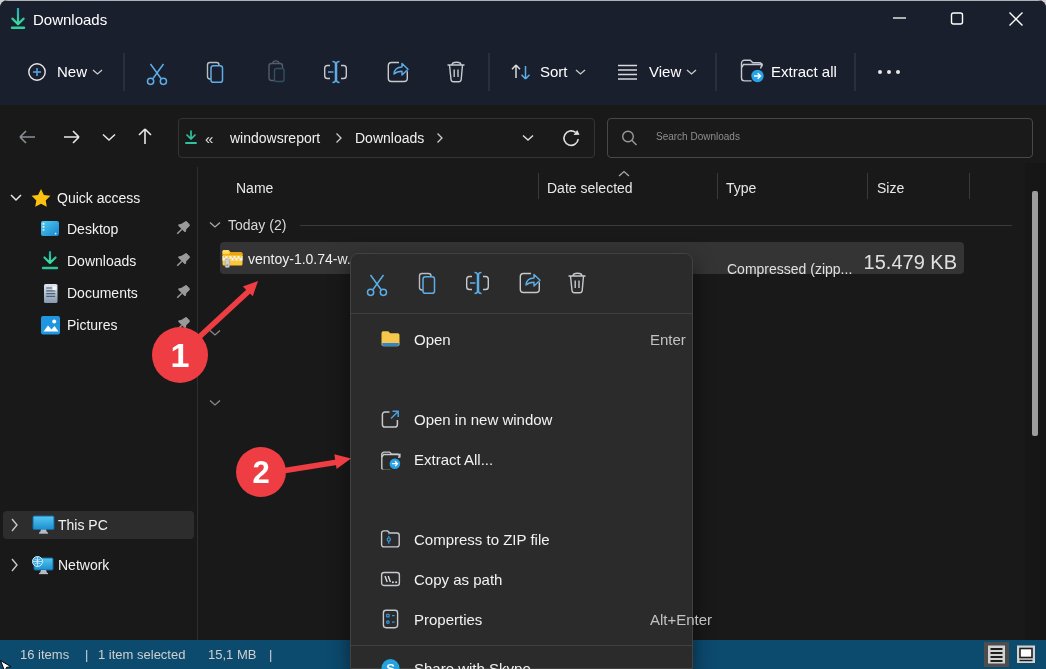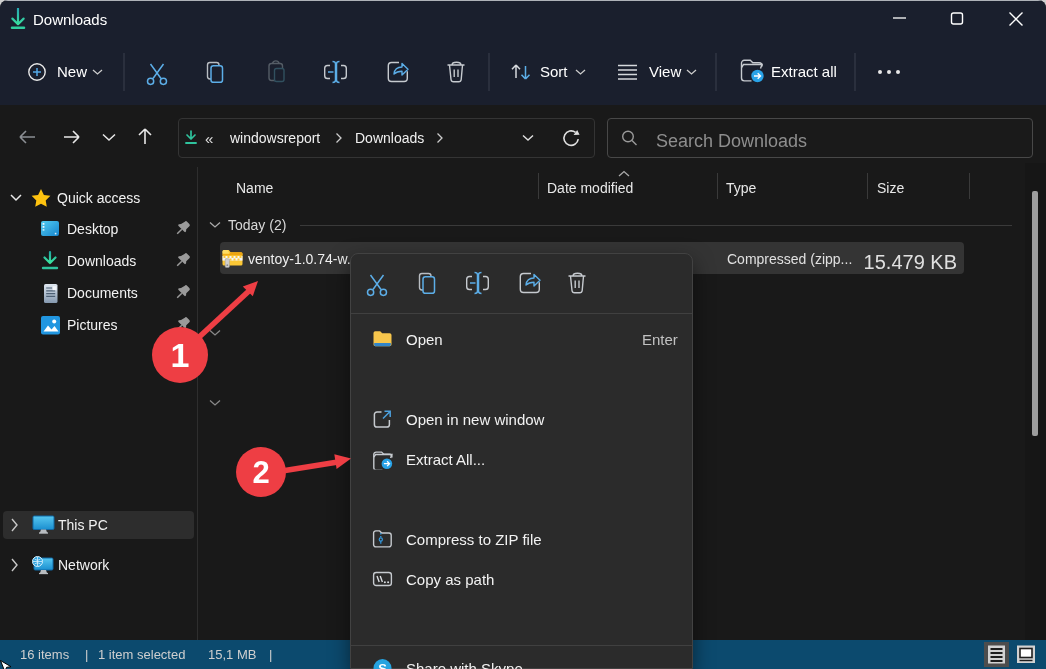--- a/index.html
+++ b/index.html
@@ -17,21 +17,21 @@
 #sidesep { position:absolute; left:197px; top:167px; width:1px; height:473px; background:#2e2e2e; }
 
 #main { position:absolute; left:198px; top:163px; width:848px; height:477px; }
 .colsep { position:absolute; top:10px; width:1px; height:26px; background:#3a3a3a; }
 .hdr { position:absolute; top:0; height:42px; color:#e8e8e8; font-size:14px; }
 #filerow { position:absolute; left:22px; top:79px; width:744px; height:32px; background:#343434; border-radius:4px; }
 
 #statusbar { position:absolute; left:0; top:640px; width:1046px; height:29px; background:#0c4a6e; color:#cfcfcf; font-size:12px; }
 
 #menu { position:absolute; left:350px; top:253px; width:343px; height:416px; background:#2b2b2b; border:1px solid #424242; border-radius:8px 8px 0 0; box-shadow:0 8px 20px rgba(0,0,0,.5); }
-.mrow { position:absolute; left:4px; width:289px; height:40px; }
+.mrow { position:absolute; left:12px; width:289px; height:40px; }
 .mrow .mtext { position:absolute; left:51px; top:50%; transform:translateY(-50%); color:#f2f2f2; font-size:15px; }
 .mrow .mhint { position:absolute; left:259px; top:50%; transform:translateY(-50%); color:#c2c2c2; font-size:15px;margin-left:28px; }
 .micon { position:absolute; left:17px; top:50%; transform:translateY(-50%); width:21px; height:21px; }
 svg { display:block; }
 </style>
 </head>
 <body>
 <div id="win">
   <div id="chrome"></div>
   <div class="abs" style="left:4px;top:0;width:1038px;height:1px;background:#aeb2b8;"></div>
@@ -129,21 +129,21 @@
     <path d="M345 17.5 l5 4.5 5 -4.5" stroke="#e0e0e0" stroke-width="1.4" fill="none"></path>
     <g transform="translate(385.3,11.8)">
       <path d="M12.23 2.63 A 7.2 7.2 0 1 0 14.95 9.4" fill="none" stroke="#e0e0e0" stroke-width="1.6"></path>
       <polygon points="16.3,4.9 10.3,5.15 13.9,0.1" fill="#e0e0e0"></polygon>
     </g>
   </svg>
   <svg class="abs" style="left:607px;top:118px;" width="60" height="40" viewBox="0 0 60 40">
     <circle cx="21" cy="18.5" r="5.3" stroke="#9a9a9a" stroke-width="1.4" fill="none"></circle>
     <path d="M25 22.5 l4.5 4.5" stroke="#9a9a9a" stroke-width="1.4"></path>
   </svg>
-  <div class="abs" style="left:656px;top:131px;color:#8e8e8e;font-size:18px;">Search Downloads</div>
+  <div class="abs" style="left:656px;top:131px;color:#8e8e8e;font-size:10px;">Search Downloads</div>
 
   <div id="sidebar"></div>
   <div id="sidesep"></div>
   <svg class="abs" style="left:0;top:163px;" width="198" height="477" viewBox="0 0 198 477">
     <defs>
       <linearGradient id="scr" x1="0" y1="0" x2="0" y2="1">
         <stop offset="0" stop-color="#57c7f0"></stop>
           <stop offset="1" stop-color="#1b8fd0"></stop>
       </linearGradient>
       <linearGradient id="dlg" x1="0" y1="0" x2="0" y2="1">
@@ -222,21 +222,21 @@
       <path d="M7 17.5 h9" stroke="#b8bcc0" stroke-width="1.3"></path>
       <circle cx="5.5" cy="5.5" r="5" fill="#2ea3e0" stroke="#d8f0fc" stroke-width="1"></circle>
       <path d="M1 5.5 h9 M5.5 1 v9 M2.5 3 c2 1.5 4 1.5 6 0 M2.5 8 c2 -1.5 4 -1.5 6 0" stroke="#d8f0fc" stroke-width="0.8" fill="none"></path>
     </g>
     <text x="58" y="407" fill="#f2f2f2" font-size="14">Network</text>
   </svg>
 
   <div id="main">
     <div class="hdr" style="left:38px;top:17px;">Name</div>
     <div class="colsep" style="left:340px;"></div>
-    <div class="hdr" style="left:349px;top:17px;">Date modified</div>
+    <div class="hdr" style="left:349px;top:17px;">Date selected</div>
     <div class="colsep" style="left:519px;"></div>
     <div class="hdr" style="left:528px;top:17px;">Type</div>
     <div class="colsep" style="left:669px;"></div>
     <div class="hdr" style="left:679px;top:17px;">Size</div>
     <div class="colsep" style="left:771px;"></div>
     <svg style="position:absolute;left:418px;top:6px;" width="16" height="10" viewBox="0 0 16 10">
         <path d="M3 7 l5 -4.5 5 4.5" stroke="#aaa" stroke-width="1.3" fill="none"></path>
       </svg>
     <div style="position:absolute;left:30px;top:54px;color:#d8d8d8;font-size:14px;">Today (2)</div>
     <svg style="position:absolute;left:10px;top:57px;" width="14" height="10" viewBox="0 0 14 10">
@@ -253,21 +253,21 @@
     <svg style="position:absolute;left:24px;top:86px;" width="21" height="20" viewBox="0 0 21 20">
       <path d="M0.5 2.6 a1.5 1.5 0 0 1 1.5 -1.5 h4.8 l1.8 2.1 h10.4 a1.5 1.5 0 0 1 1.5 1.5 v10.4 a1.5 1.5 0 0 1 -1.5 1.5 h-17 a1.5 1.5 0 0 1 -1.5 -1.5 z" fill="#fcc836"></path>
       <path d="M0.5 4.5 h6.8 l-1.6 -3.4 h-3.7 a1.5 1.5 0 0 0 -1.5 1.5 z" fill="#fddd66"></path>
       <path d="M0.5 5.2 l6.6 0 1.9 -2 h10 a1.5 1.5 0 0 1 1.5 1.5 v1.5 h-20 z" fill="#eca411"></path>
       <rect x="0.5" y="7" width="20" height="4.6" fill="#f4f4f4"></rect>
       <path d="M1.5 7 v2 h2 v-2 z M5.5 7 v2 h2 v-2 z M9.5 7 v2 h2 v-2 z M13.5 7 v2 h2 v-2 z M17.5 7 v2 h2 v-2 z M3.5 9.6 v2 h2 v-2 z M7.5 9.6 v2 h2 v-2 z M11.5 9.6 v2 h2 v-2 z M15.5 9.6 v2 h2 v-2 z" fill="#fcc836"></path>
       <rect x="3.2" y="9.8" width="4.2" height="8.6" rx="0.8" fill="#cfcfcf" stroke="#9a9a9a" stroke-width="0.5"></rect>
       <circle cx="5.3" cy="16.2" r="0.9" fill="#8a8a8a"></circle>
     </svg>
     <div style="position:absolute;left:50px;top:88px;color:#f0f0f0;font-size:14px;">ventoy-1.0.74-w...</div>
-    <div style="position:absolute;left:529px;top:88px;color:#e0e0e0;font-size:14px;">Compressed (zipp...</div>
+    <div style="position:absolute;left:529px;top:98px;color:#e0e0e0;font-size:14px;">Compressed (zipp...</div>
     <div style="position:absolute;left:660px;top:88px;width:99px;text-align:right;color:#e0e0e0;font-size:20px;">15.479 KB</div>
   </div>
 
   <div class="abs" style="left:1025px;top:163px;width:21px;height:477px;background:#161616;"></div>
   <div class="abs" style="left:1032px;top:191px;width:6px;height:245px;background:#9d9d9d;border-radius:2px;"></div>
 
   <div id="statusbar">
     <div style="position:absolute;left:20px;top:7px;font-size:13px;">16 items</div>
     <div style="position:absolute;left:85px;top:7px;font-size:13px;">|</div>
     <div style="position:absolute;left:98px;top:7px;font-size:13px;">1 item selected</div>
@@ -346,20 +346,31 @@
     </div>
     <div class="mrow" style="top:305px;">
       <svg class="micon" viewBox="0 0 21 21">
         <rect x="1.6" y="4" width="17.8" height="13" rx="2.6" stroke="#c6cacf" stroke-width="1.4" fill="none"></rect>
         <path d="M5 7.5 l2.2 6 M8.2 7.5 l2.2 6" stroke="#d9dce0" stroke-width="1.4"></path>
         <circle cx="12.9" cy="13.7" r="1" fill="#d9dce0"></circle>
           <circle cx="16.1" cy="13.7" r="1" fill="#d9dce0"></circle>
       </svg>
       <div class="mtext">Copy as path</div>
     </div>
+    <div class="mrow" style="top:345px;">
+      <svg class="micon" viewBox="0 0 21 21">
+        <rect x="3.4" y="1.8" width="14.2" height="17.4" rx="2.6" stroke="#c6cacf" stroke-width="1.4" fill="none"></rect>
+        <rect x="6.6" y="5.8" width="2.6" height="2.6" rx="0.6" stroke="#3399e0" stroke-width="1.2" fill="none"></rect>
+        <path d="M12 7.1 h2.6" stroke="#3399e0" stroke-width="1.4"></path>
+        <circle cx="7.9" cy="13.6" r="1.3" stroke="#3399e0" stroke-width="1.2" fill="none"></circle>
+        <path d="M12 13.6 h2.6" stroke="#3399e0" stroke-width="1.4"></path>
+      </svg>
+      <div class="mtext">Properties</div>
+        <div class="mhint">Alt+Enter</div>
+    </div>
     <div style="position:absolute;left:0;top:391px;width:341px;height:1px;background:#404040;"></div>
     <div class="mrow" style="top:394px;">
       <svg class="micon" viewBox="0 0 21 21">
         <circle cx="10.5" cy="10.5" r="9" fill="#25a3e0"></circle>
         <text x="10.5" y="15.2" text-anchor="middle" fill="#fff" font-size="13" font-weight="bold" font-family="Liberation Sans, sans-serif">S</text>
       </svg>
       <div class="mtext">Share with Skype</div>
     </div>
   </div>
 

